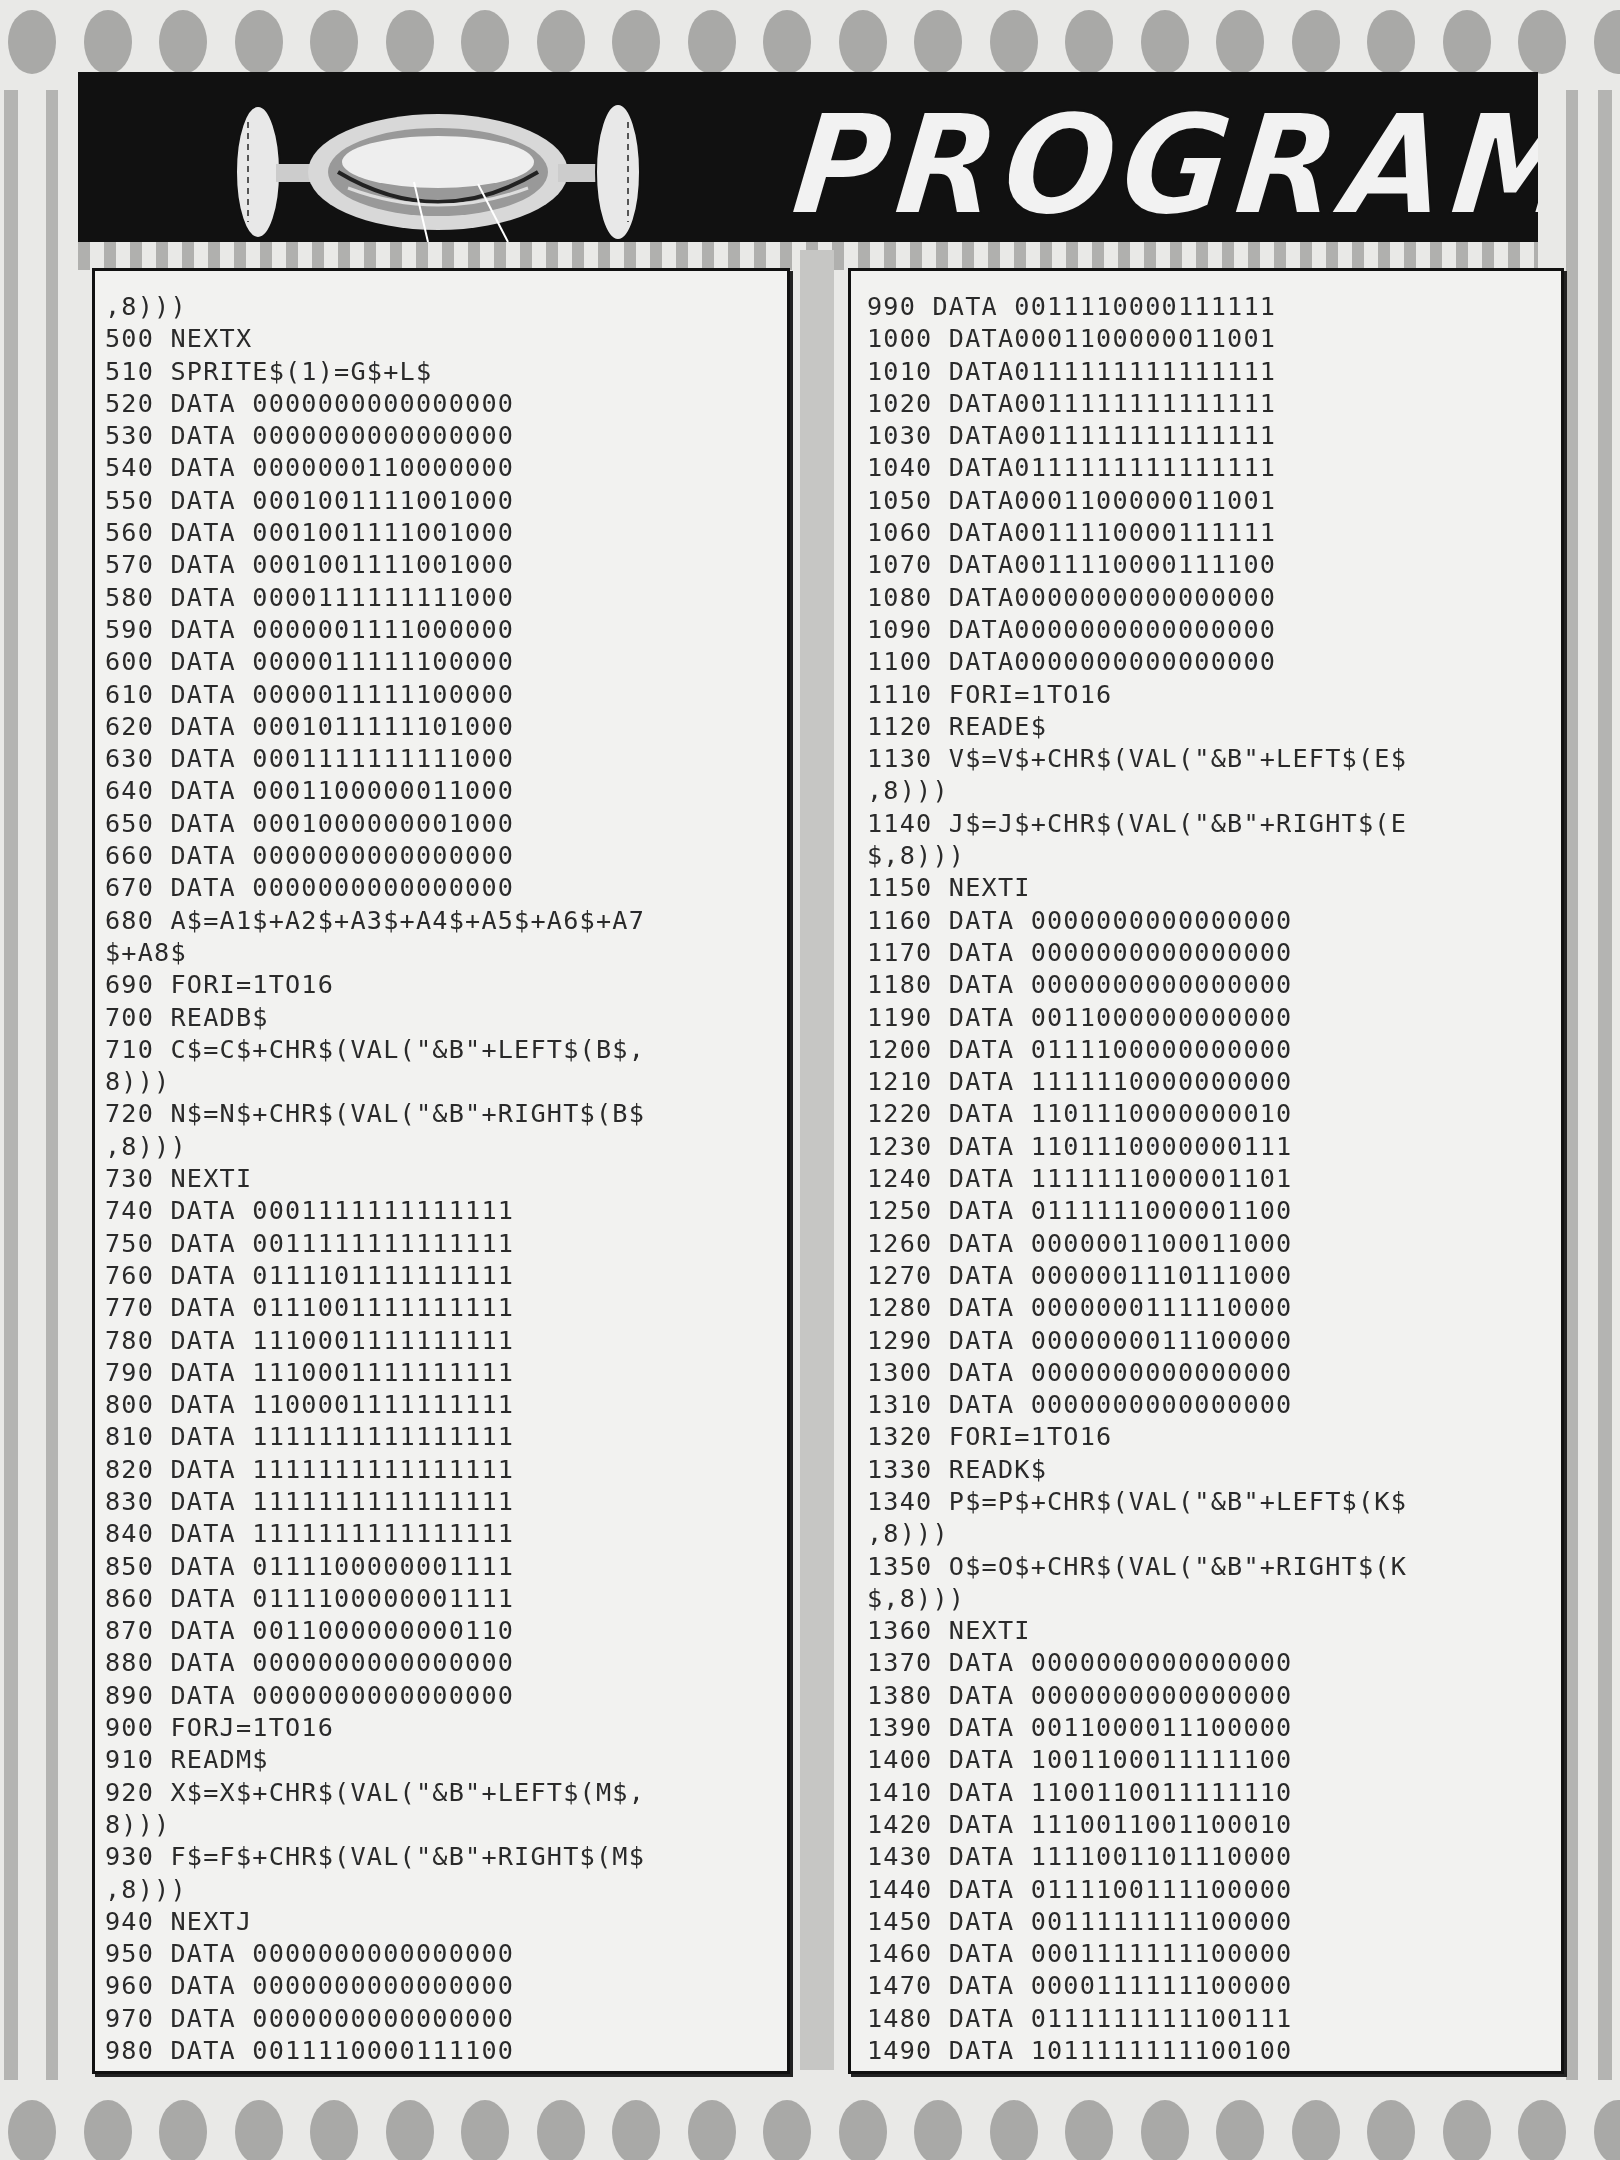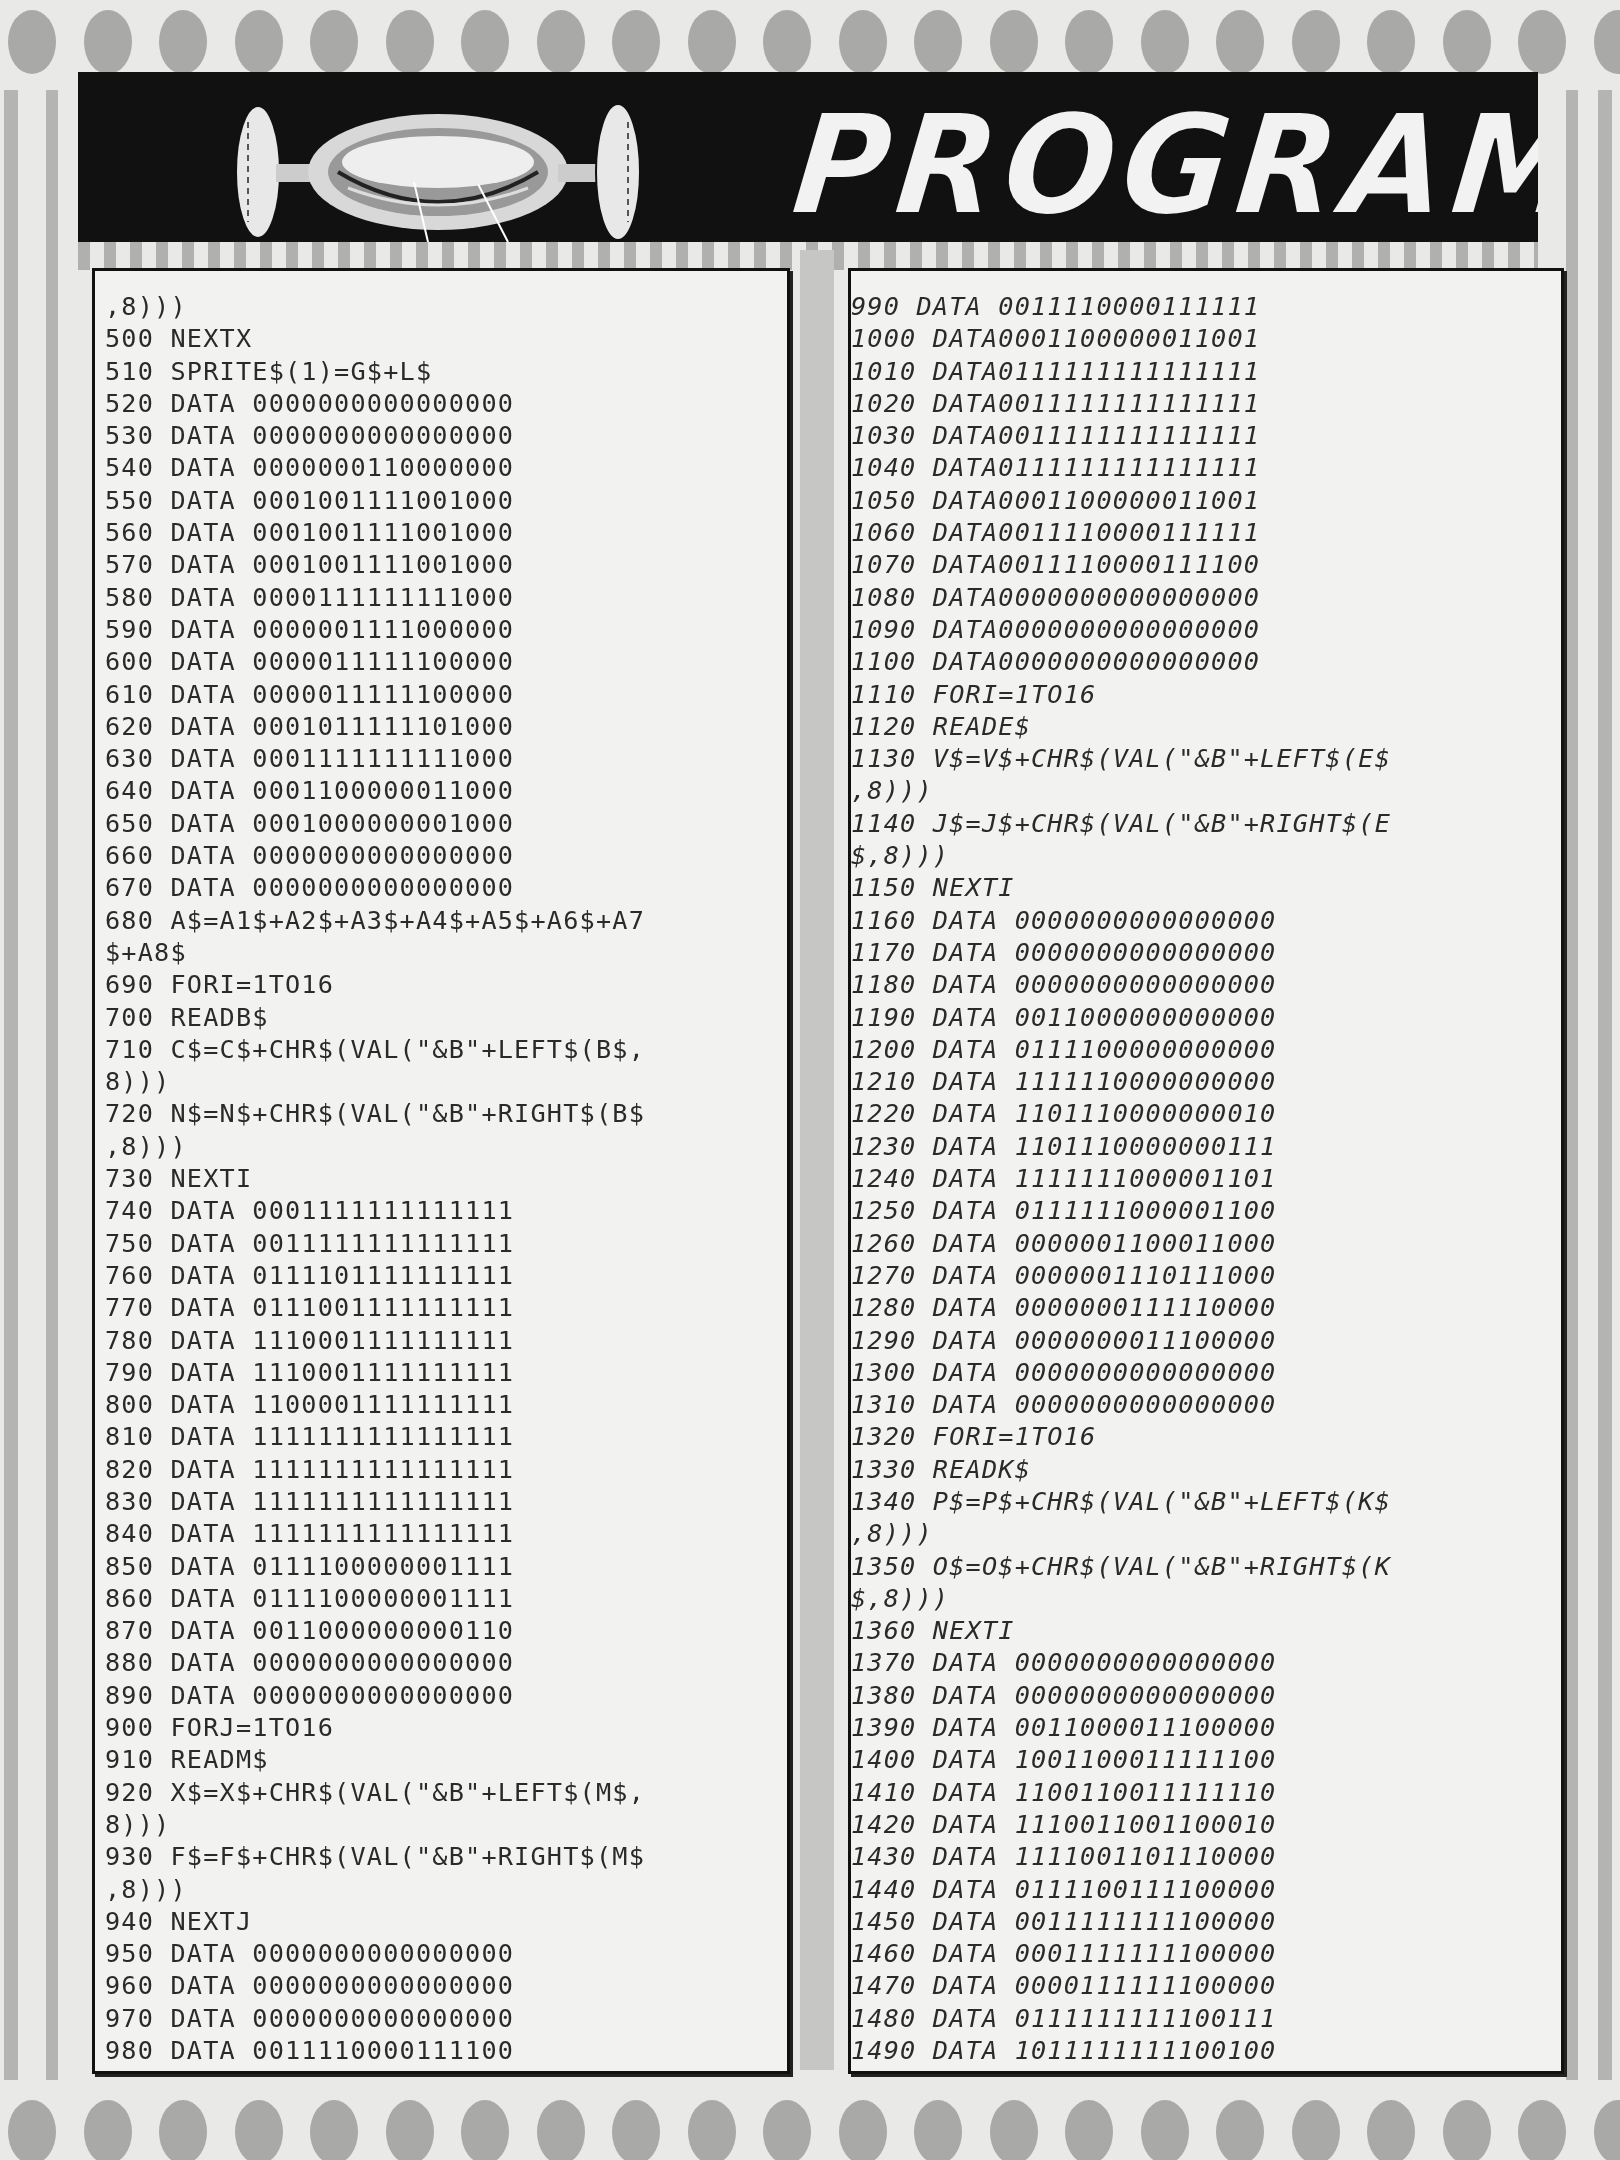--- a/index.html
+++ b/index.html
@@ -40,21 +40,21 @@
   }
   .panel.left { left:92px; width:692px; }
   .panel.right { left:848px; width:710px; }
   .divider { position:absolute; left:800px; top:250px; width:34px; height:1820px; background:#c6c6c4; }
   .listing {
     position:absolute; top:20px; left:10px; right:10px;
     margin:0; padding:0; list-style:none;
     font-size:25.2px; line-height:32.3px; color:#2a2a2a;
     white-space:pre; letter-spacing:1.2px;
   }
-  .panel.right .listing { left:0;font-style:italic; }
+  .panel.right .listing { left:16px; }
   .listing li { height:32.3px; }
 </style>
 </head>
 <body>
 
 <div class="dots top">
     <div class="dot" style="left: 8px; top: 0px;"></div>
     <div class="dot" style="left: 83.5px; top: 0px;"></div>
     <div class="dot" style="left: 159px; top: 0px;"></div>
     <div class="dot" style="left: 234.5px; top: 0px;"></div>

